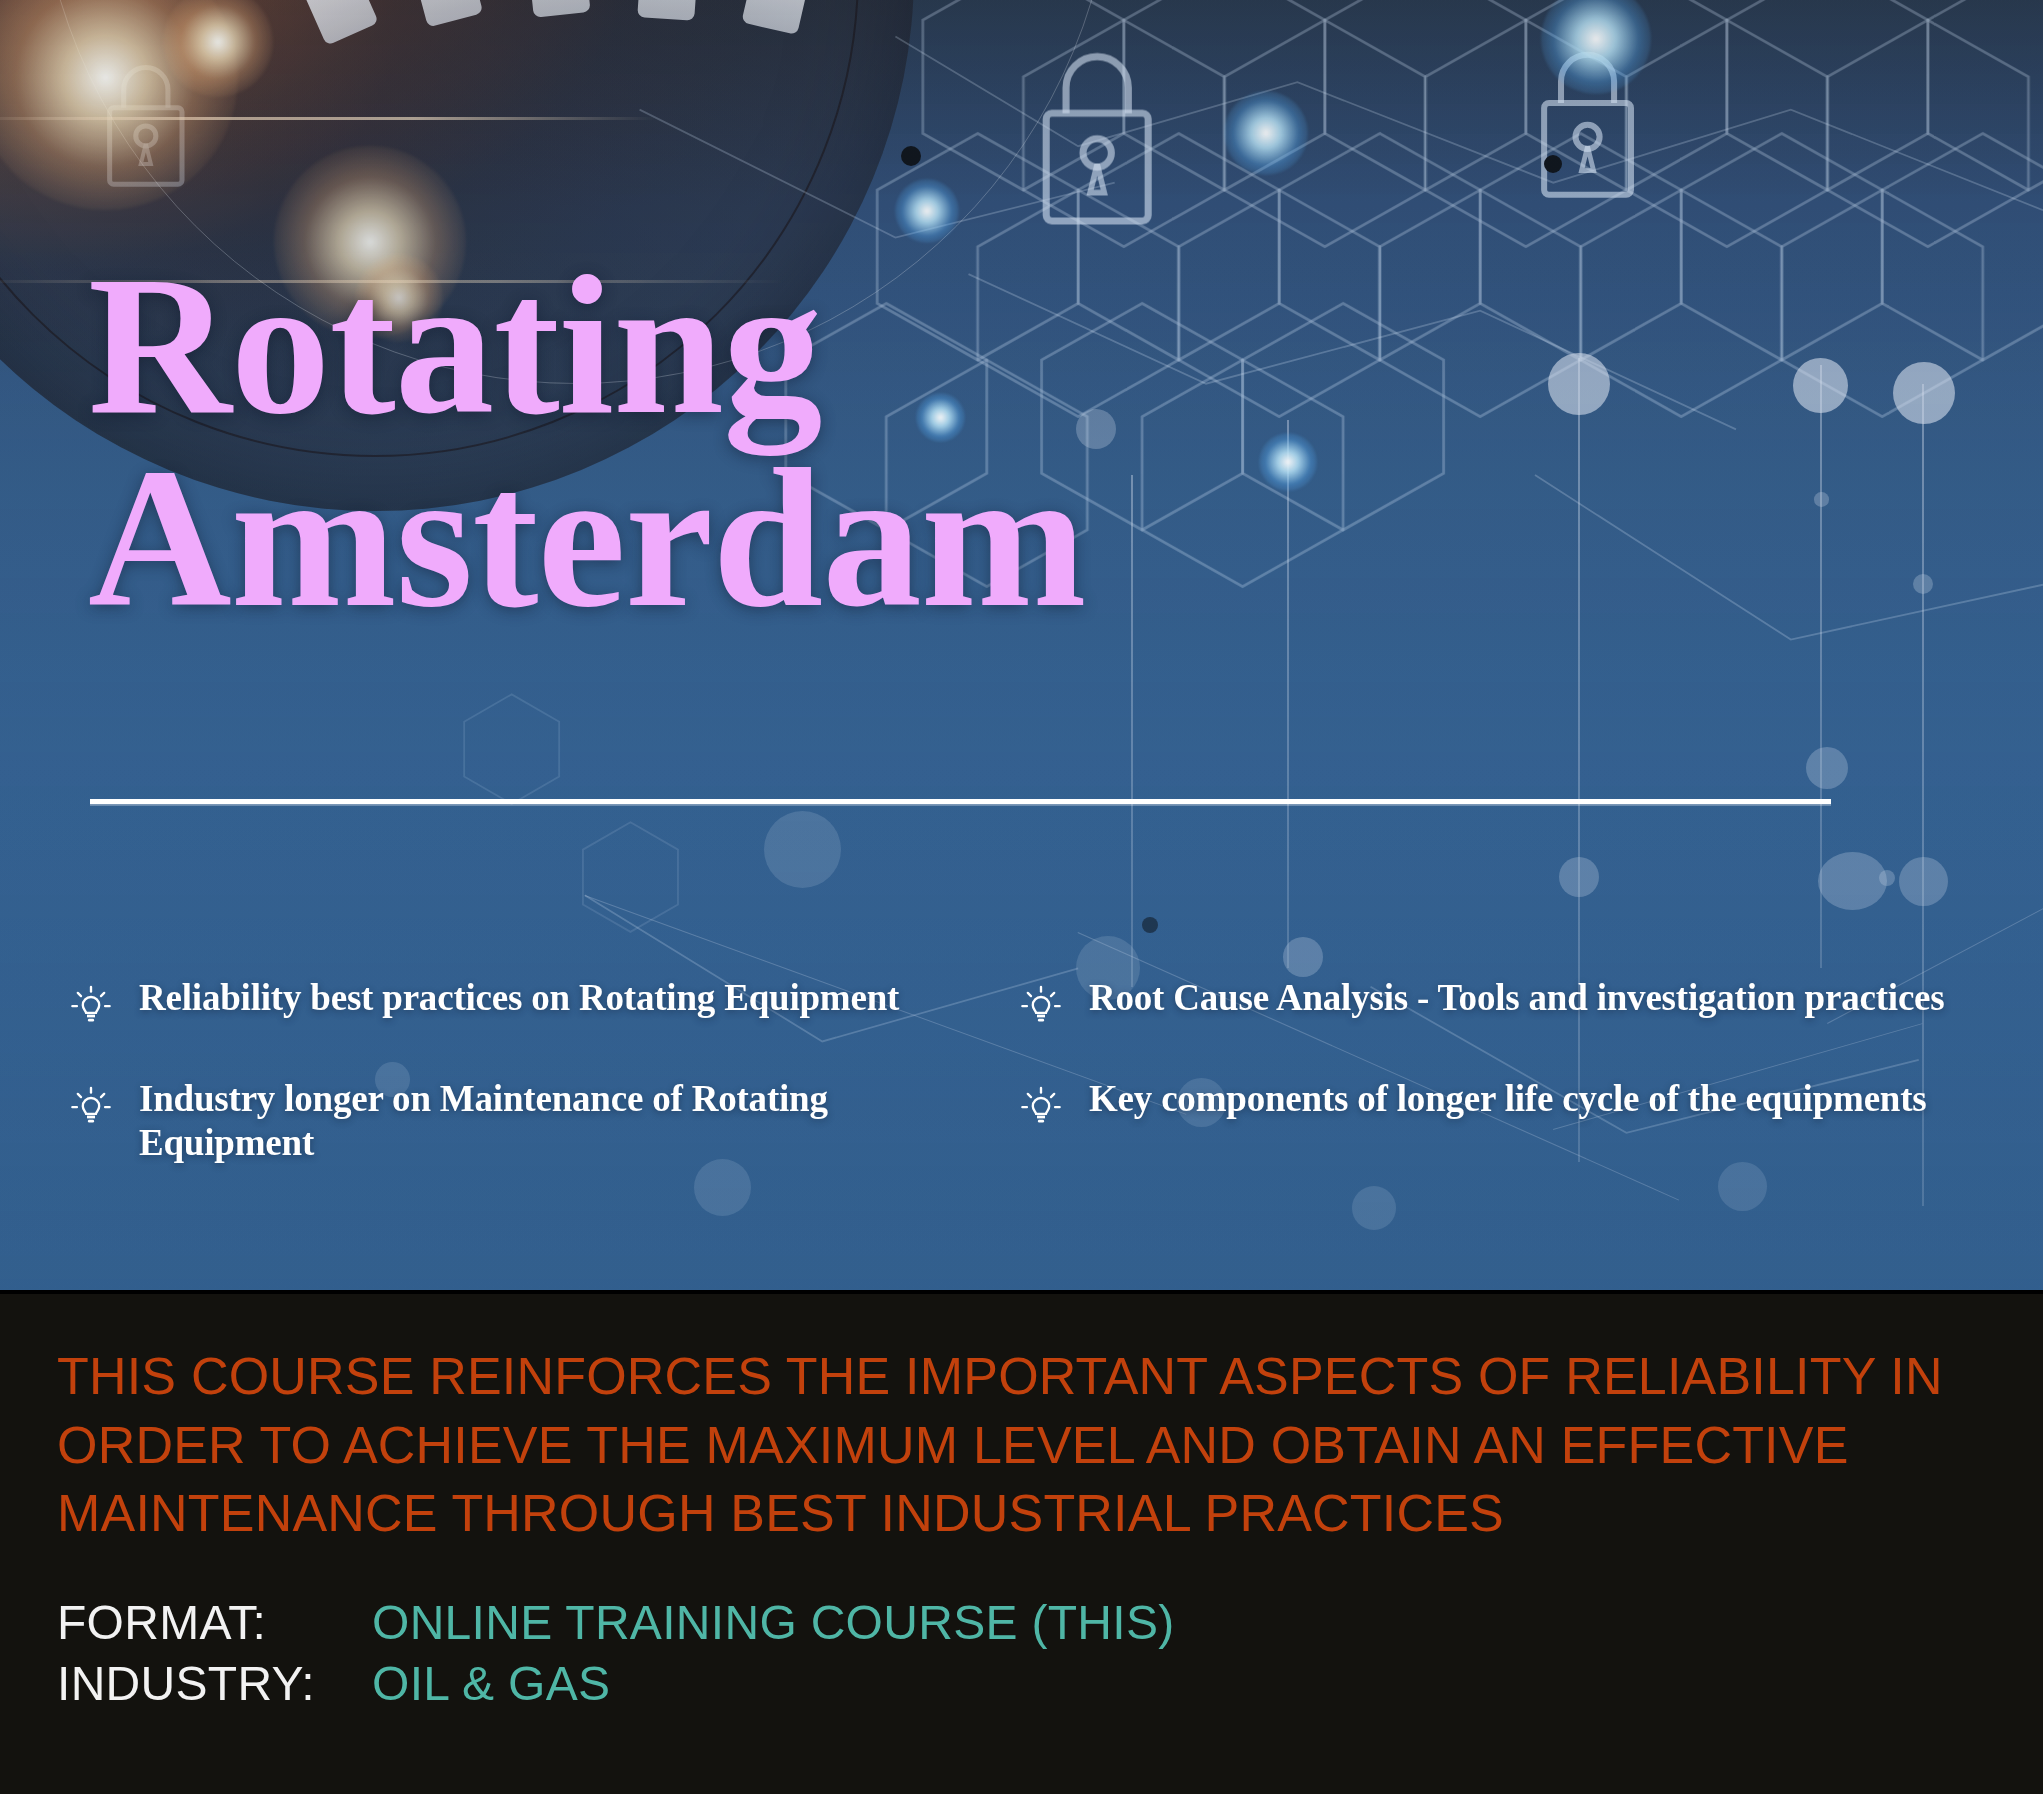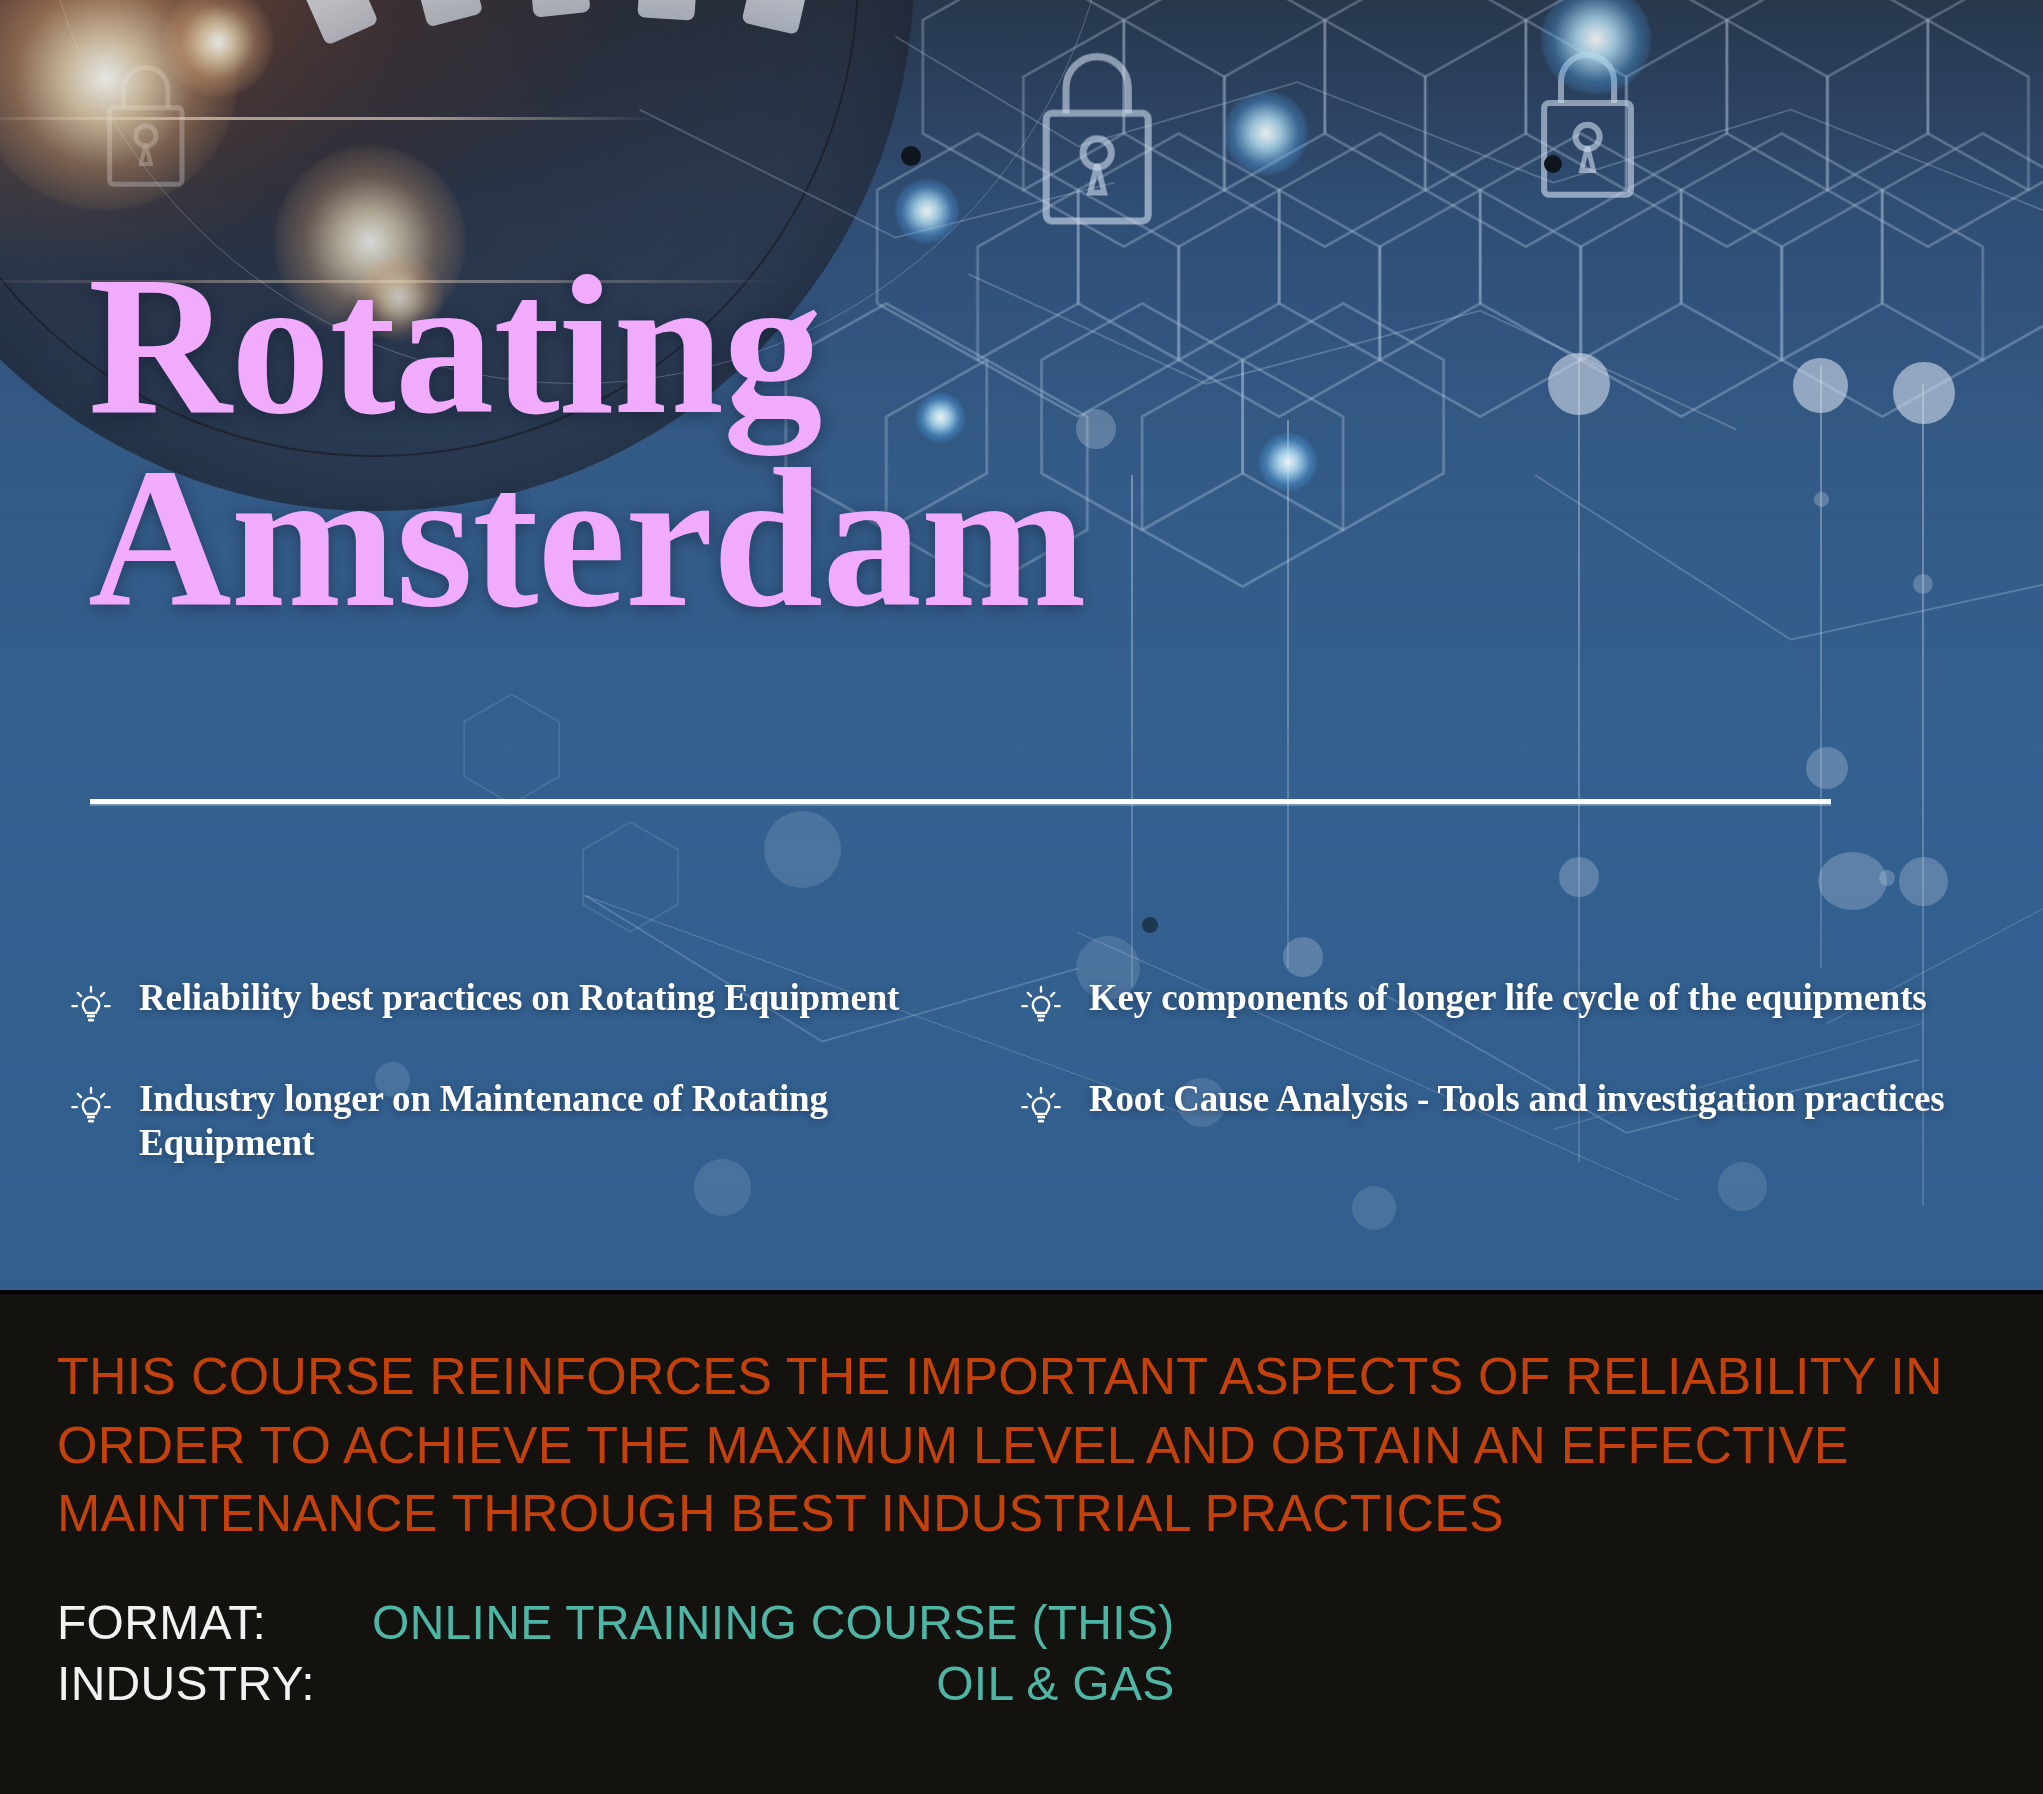--- a/index.html
+++ b/index.html
@@ -212,21 +212,21 @@
     letter-spacing: 0.2px;
     font-weight: 400;
   }
 
   .meta {
     position: absolute;
     left: 57px; top: 302px;
     font-size: 48px;
     line-height: 1.28;
   }
-  .meta-row { display: flex; align-items: baseline; justify-content: space-between; }
+  .meta-row { display: flex; align-items: baseline; }
   .meta-label { color: #f2f2f2; width: 315px; flex: 0 0 315px; letter-spacing: 0.3px; }
   .meta-value { color: #4fb6a6; letter-spacing: 0.3px; }
 </style>
 </head>
 <body>
 
 <div id="poster">
 
   <div class="hero">
 
@@ -423,39 +423,39 @@
                 <rect x="18.6" y="37" width="6.8" height="3" rx="1.4" fill="#ffffff"></rect>
                 <g stroke="#ffffff" stroke-width="2.6" stroke-linecap="round">
                   <line x1="22" y1="2" x2="22" y2="7"></line>
                   <line x1="7.5" y1="8.5" x2="11" y2="12"></line>
                   <line x1="36.5" y1="8.5" x2="33" y2="12"></line>
                   <line x1="1.5" y1="23" x2="6.5" y2="23"></line>
                   <line x1="37.5" y1="23" x2="42.5" y2="23"></line>
                 </g>
               </svg>
             </span>
-            <span class="btext">Key components of longer life cycle of the equipments</span>
+            <span class="btext">Root Cause Analysis -  Tools and investigation practices</span>
           </div>
 
           <div class="bullet">
             <span class="bicon">
               <svg width="40" height="44" viewBox="0 0 44 48">
                 <path d="M22,13 a9,9 0 0 1 9,9 c0,4 -3,6 -3.6,8.4 h-10.8 C16,28 13,26 13,22 a9,9 0 0 1 9,-9 z" fill="none" stroke="#ffffff" stroke-width="2.6"></path>
                 <rect x="17.6" y="32.4" width="8.8" height="3" fill="#ffffff"></rect>
                 <rect x="18.6" y="37" width="6.8" height="3" rx="1.4" fill="#ffffff"></rect>
                 <g stroke="#ffffff" stroke-width="2.6" stroke-linecap="round">
                   <line x1="22" y1="2" x2="22" y2="7"></line>
                   <line x1="7.5" y1="8.5" x2="11" y2="12"></line>
                   <line x1="36.5" y1="8.5" x2="33" y2="12"></line>
                   <line x1="1.5" y1="23" x2="6.5" y2="23"></line>
                   <line x1="37.5" y1="23" x2="42.5" y2="23"></line>
                 </g>
               </svg>
             </span>
-            <span class="btext">Root Cause Analysis -  Tools and investigation practices</span>
+            <span class="btext">Key components of longer life cycle of the equipments</span>
           </div>
 
         </div>
 
       </div>
 
     </div>
   </div>
 
   <div class="footer">

